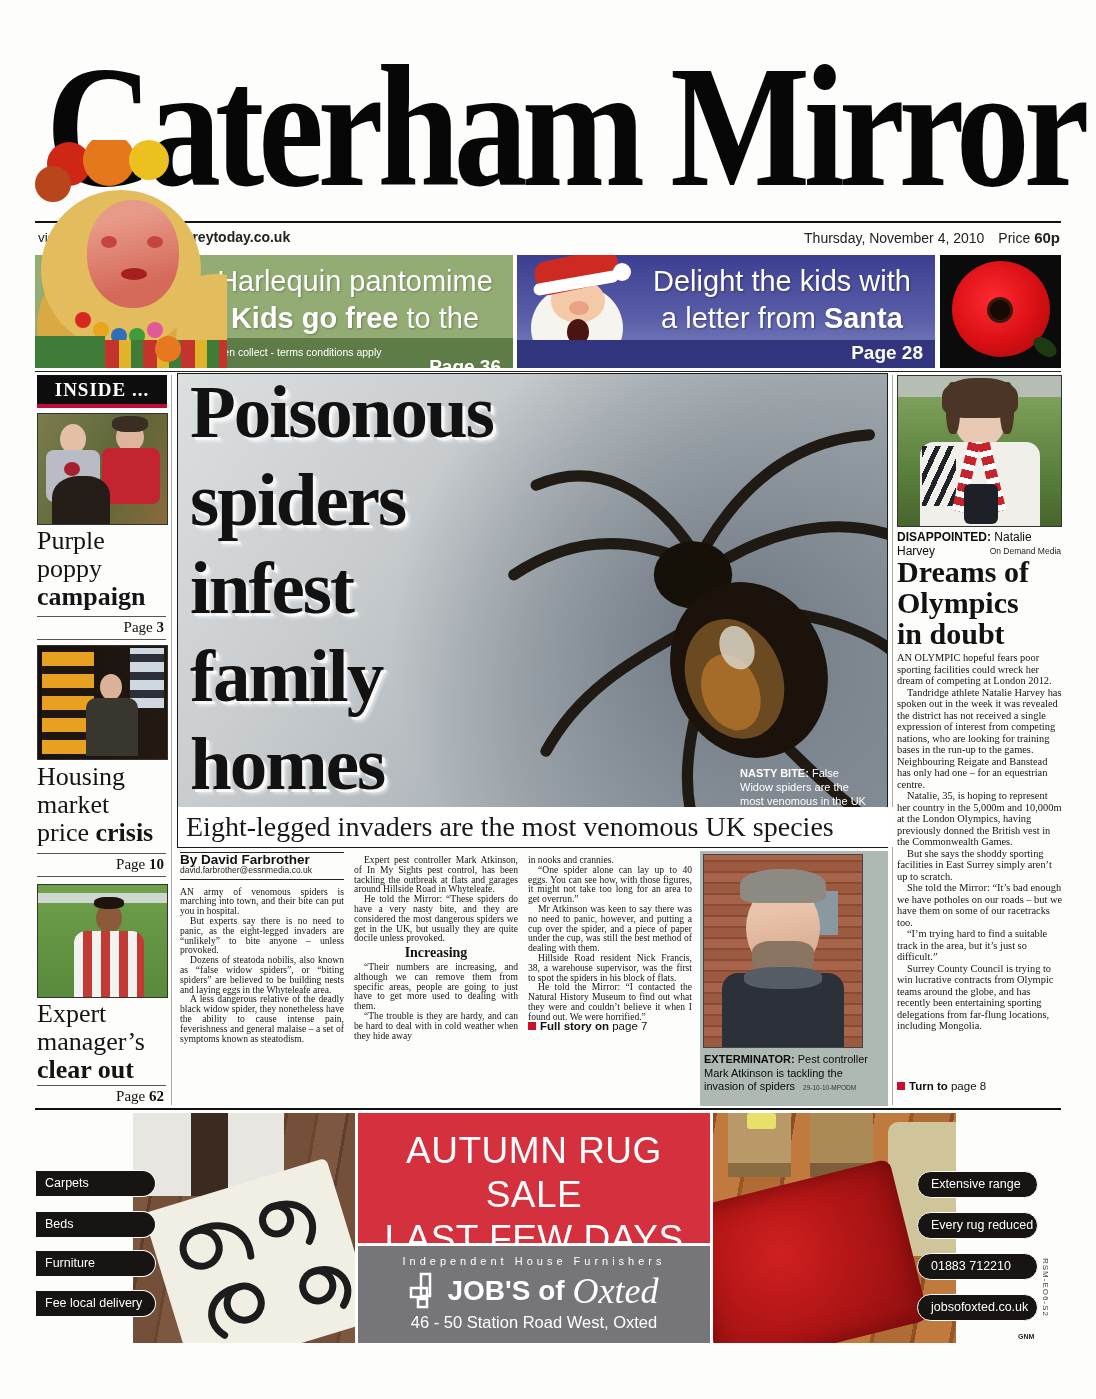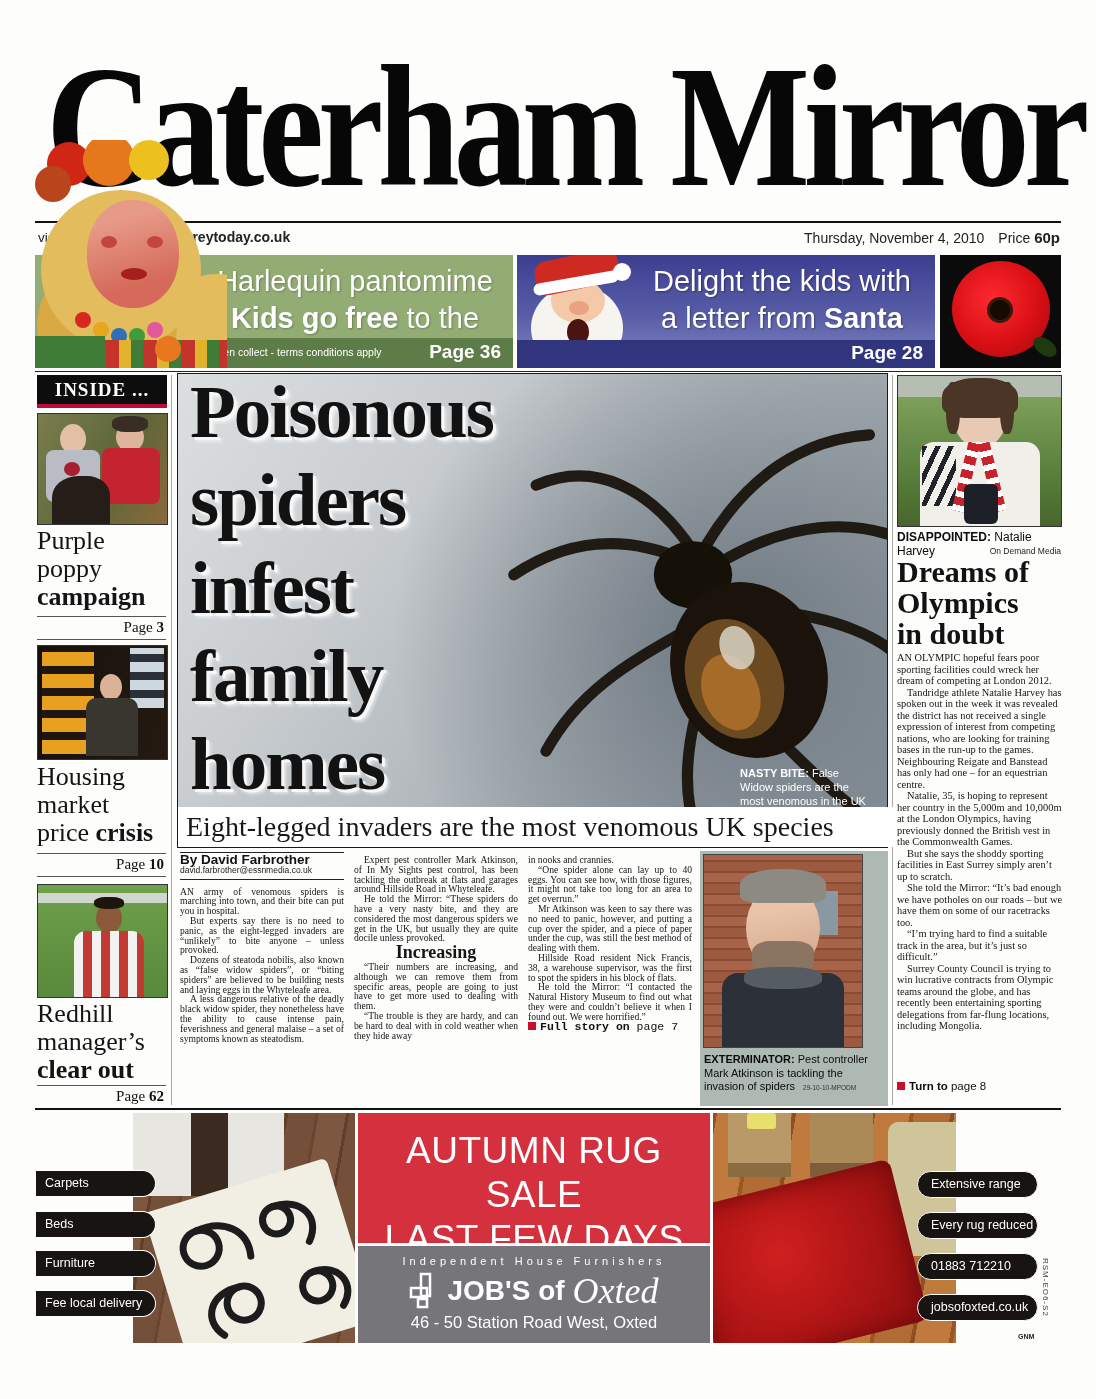--- a/index.html
+++ b/index.html
@@ -23,21 +23,21 @@
   #dame{left:35px;top:140px;width:192px;height:228px;z-index:6;overflow:hidden;}
   .circ{position:absolute;border-radius:50%;}
 
   
   .banner{top:255px;height:113px;overflow:hidden;}
   #banner-panto{left:35px;width:478px;background:#93ac73;}
   #panto-text{position:absolute;left:170px;top:8px;width:300px;text-align:center;color:#fff;
      font-size:29px;line-height:37px;text-shadow:1px 1px 2px rgba(0,0,0,.25);}
   #panto-strip{position:absolute;left:0;bottom:0;width:100%;height:30px;background:#5e7c47;color:#fff;}
   #panto-terms{position:absolute;left:172px;top:8px;font-size:10.5px;}
-  #panto-page{position:absolute;right:12px;top:3px;font-size:19px;font-weight:bold;}
+  #panto-page{position:absolute;right:12px;top:18px;font-size:19px;font-weight:bold;}
   #banner-santa{left:517px;width:418px;background:linear-gradient(180deg,#3c3f90 0%,#5a5ea8 55%,#8287c2 100%);}
   #santa-text{position:absolute;left:120px;top:8px;width:290px;text-align:center;color:#fff;
      font-size:29px;line-height:37px;text-shadow:1px 1px 2px rgba(0,0,0,.35);}
   #santa-strip{position:absolute;right:0;bottom:0;width:100%;height:28px;background:#31357e;color:#fff;}
   #santa-page{position:absolute;right:12px;top:2px;font-size:19px;font-weight:bold;}
   #santa-pic{position:absolute;left:0;top:0;width:120px;height:113px;}
   #poppy-box{left:940px;width:121px;background:#0b0b0b;}
 
   
   #mainrule{left:35px;top:371px;width:1026px;height:1px;background:#222;}
@@ -71,22 +71,22 @@
        font-family:"Liberation Serif",serif;font-size:9.6px;line-height:9.8px;color:#141414;}
   #col1{left:180px;width:164px;}
   #col2{left:354px;width:164px;top:855px;}
   #col3{left:528px;width:164px;top:855px;}
   .col p{margin:0;text-align:justify;}
   .col p.ind{text-indent:10px;}
   #byline{border-top:1.5px solid #222;border-bottom:1px solid #222;padding:2px 0 3px 0;margin-bottom:7px;}
   #byline .bl{font-family:"Liberation Sans",sans-serif;font-size:13.5px;font-weight:bold;color:#111;}
   #byline .bl .bpre{font-weight:bold;margin-top:27px;}
   #byline .em{font-family:"Liberation Sans",sans-serif;font-size:8.5px;color:#222;margin-top:1px;}
-  .crosshead{text-align:center !important;font-weight:bold;font-size:18px;margin:5px 0 4px 0 !important;text-indent:0 !important;}
-  .morebar{margin-top:4px;font-family:Liberation Mono, monospace;font-size:11.5px;color:#111;text-align:left !important;text-indent:0 !important;}
+  .crosshead{text-align:center !important;font-weight:bold;font-size:14px;margin:5px 0 4px 0 !important;text-indent:0 !important;}
+  .morebar{margin-top:4px;font-family:Liberation Sans, sans-serif;font-size:11.5px;color:#111;text-align:left !important;text-indent:0 !important;}
   .redsq{display:inline-block;width:8px;height:8px;background:#c8102e;margin-right:4px;}
   #ext-panel{left:700px;top:851px;width:188px;height:255px;background:#aeb9b4;}
   #ext-photo{position:absolute;left:3px;top:3px;width:158px;height:192px;border:1px solid #444;overflow:hidden;
      background:repeating-linear-gradient(0deg,#9c5a40 0 9px,#8a4a34 9px 11px,#a8644a 11px 20px,#8a4a34 20px 22px);}
   #ext-cap{position:absolute;left:4px;top:202px;width:170px;font-size:11px;line-height:13.5px;color:#0c0c0c;}
   #ext-cap .code{font-size:6.5px;margin-left:8px;color:#333;}
 
   
   #nat-photo{left:897px;top:375px;width:163px;height:150px;border:1px solid #333;overflow:hidden;
      background:linear-gradient(180deg,#b6bdb2 0 14%,#7da05a 14%,#567c39 70%,#48652e 100%);}
@@ -244,21 +244,21 @@
   <div class="abs spage" style="top:853px;"><span class="pword">Page </span><span>10</span></div>
 
   <div class="abs sphoto" style="top:884px;height:112px;background:linear-gradient(180deg,#6fa04a 0%,#59893b 100%);">
     <div class="abs" style="left:0;top:8px;width:129px;height:10px;background:#cfd8cf;"></div>
     <div class="circ" style="left:58px;top:18px;width:26px;height:30px;background:#8a5a3a;"></div>
     <div class="abs" style="left:56px;top:12px;width:30px;height:12px;background:#1d140c;border-radius:40%;"></div>
     <div class="abs" style="left:36px;top:46px;width:70px;height:66px;border-radius:12px 12px 0 0;
          background:repeating-linear-gradient(90deg,#f2f2f0 0 9px,#c23a34 9px 18px);"></div>
   </div>
   <div class="abs stitle" style="top:1000px;">
-    <div>Redhill</div>
+    <div>Expert</div>
     <div>manager’s</div>
     <div><span></span><b>clear out</b></div>
   </div>
   <div class="abs spage" style="top:1085px;"><span class="pword">Page </span><span>62</span></div>
 
   <div id="spider-wrap" class="abs">
     <div id="spider-photo">
       <svg width="430" height="420" viewBox="0 0 300 300" style="position:absolute;left:300px;top:30px;">
         <g stroke="#1a140d" stroke-width="8" fill="none" stroke-linecap="round" opacity="0.95">
           <path d="M150 105 C 120 60, 80 40, 38 58"></path>

